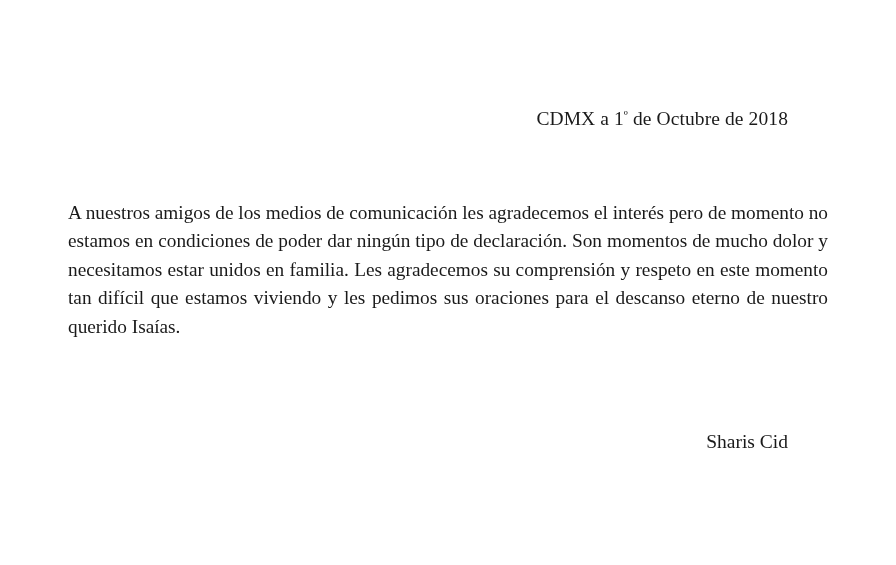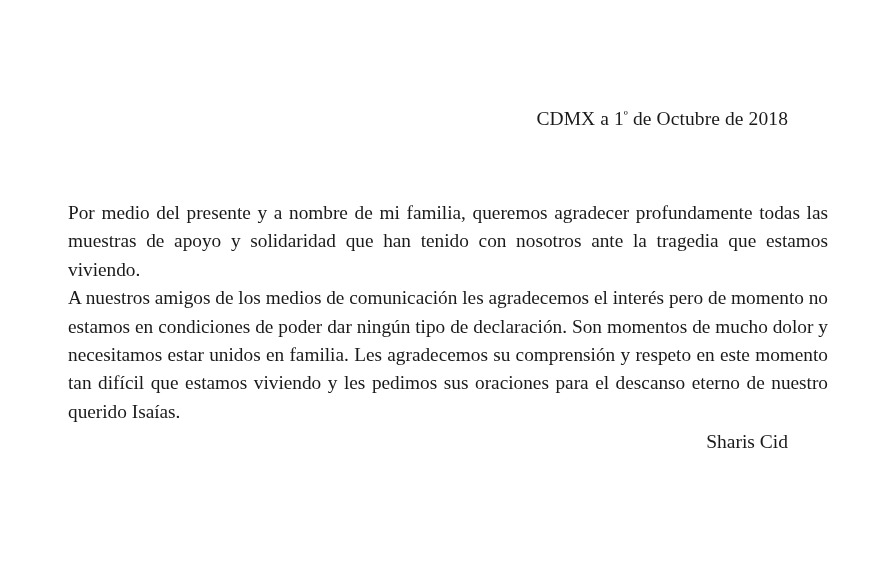--- a/index.html
+++ b/index.html
@@ -67,20 +67,19 @@
 <body>
 
 <div class="page">
   <div class="letter-body">
 
     <div class="date-line">
       <span>CDMX a 1</span><span class="ordinal">º</span><span> de Octubre de 2018</span>
     </div>
 
     <div class="paragraphs">
-      <p>Por medio del presente y a nombre de mi familia, queremos agradecer profundamente todas las muestras de apoyo y solidaridad que han tenido con nosotros ante la tragedia que estamos viviendo.</p>
       <p>A nuestros amigos de los medios de comunicación les agradecemos el interés pero de momento no estamos en condiciones de poder dar ningún tipo de declaración. Son momentos de mucho dolor y necesitamos estar unidos en familia. Les agradecemos su comprensión y respeto en este momento tan difícil que estamos viviendo y les pedimos sus oraciones para el descanso eterno de nuestro querido Isaías.</p>
     </div>
 
     <div class="signature">Sharis Cid</div>
 
   </div>
 </div>
 
 </body></html>

